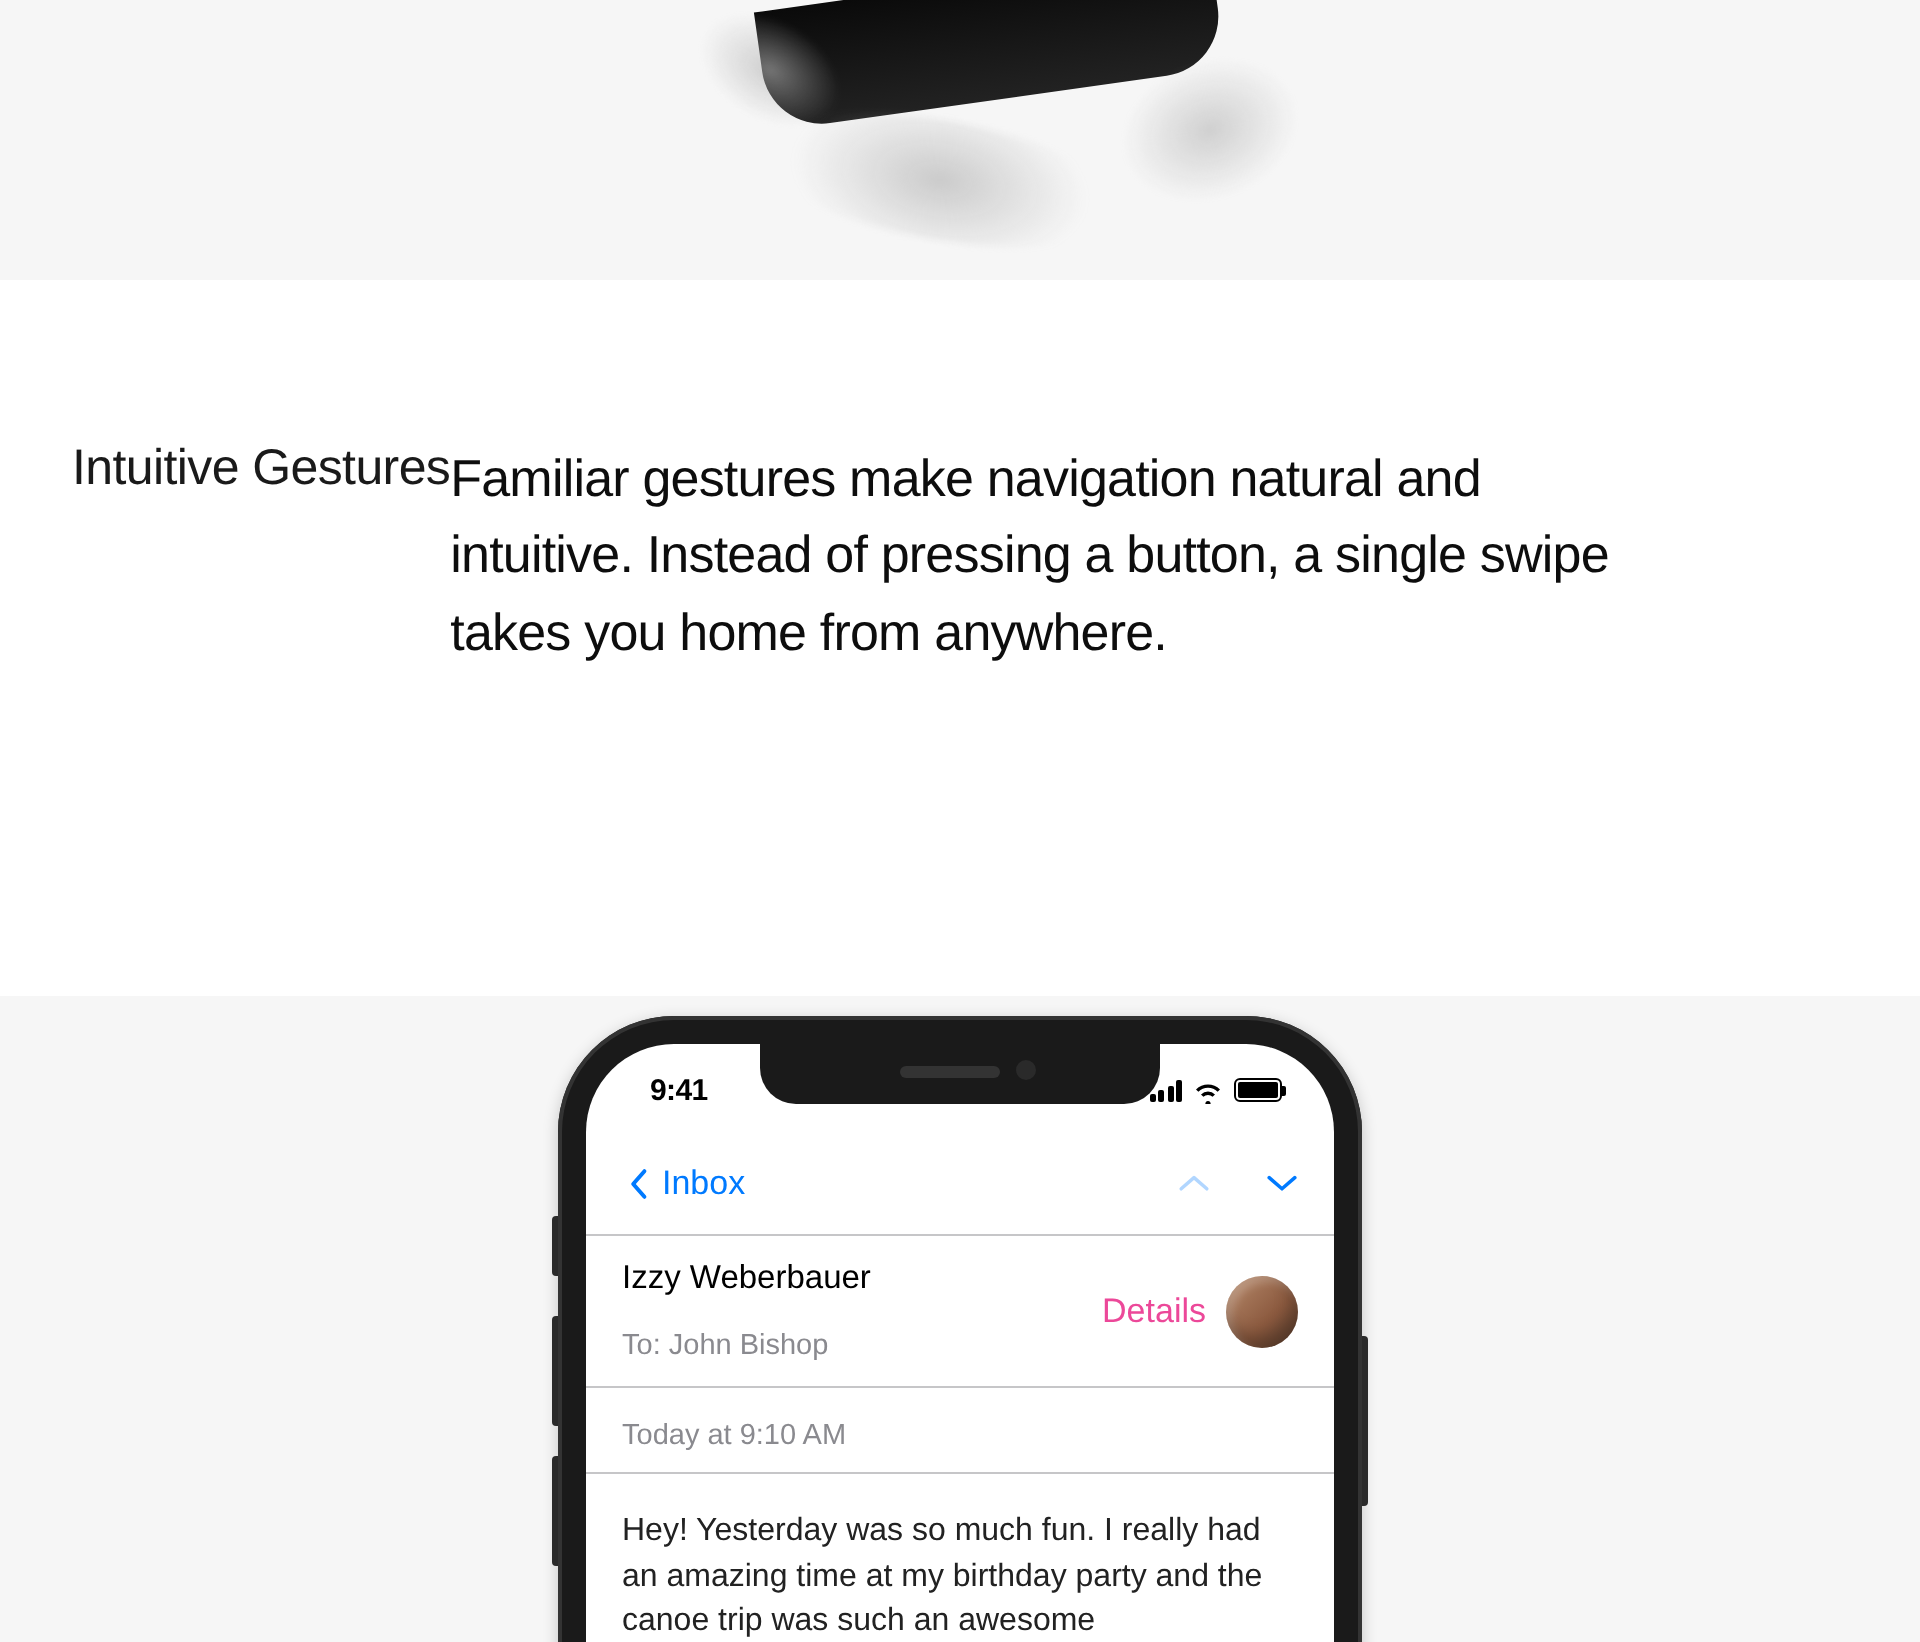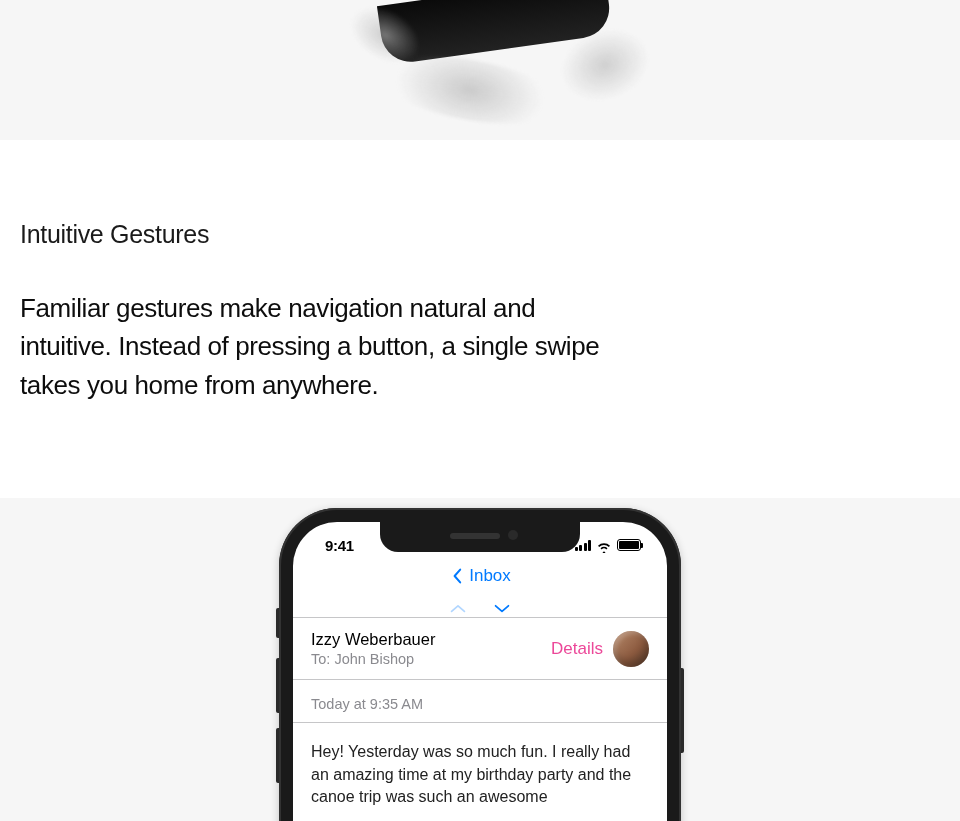--- a/index.html
+++ b/index.html
@@ -54,25 +54,23 @@
       width: 100px; height: 60px;
       border-radius: 50%;
       background: radial-gradient(circle, rgba(160,160,160,0.5) 0%, rgba(255,255,255,0) 70%);
       transform: rotate(10deg) scaleX(1.8);
       filter: blur(1.5px);
     }
 
     .feature-section {
       position: absolute;
       top: 220px;
-      left: 20px;
+      left: 36px;
       right: 100px;
       display: flex;
-      gap: 40px;
-      flex-direction: column;
     }
     .feature-label {
       font-size: 25px;
       font-weight: 500;
       letter-spacing: -0.3px;
       color: #1a1a1a;
       white-space: nowrap;
     }
     .feature-body {
       font-size: 26px;
@@ -165,36 +163,35 @@
     .battery-icon::before { content:""; position: absolute; top:1px; left:1px; right:1px; bottom:1px; background:#000; border-radius:1px; }
     .battery-icon::after { content:""; position: absolute; right:-3px; top:3px; width:2px; height:5px; background:#000; border-radius:0 1px 1px 0; }
 
     .nav-bar {
       height: 52px;
       display: flex;
       align-items: center;
       justify-content: space-between;
       padding: 0 18px;
       border-bottom: 0.5px solid #c6c6c8;
-      flex-direction: column;
     }
     .nav-back { display: flex; align-items: center; color: #007aff; font-size: 17px; gap: 4px; }
     .nav-arrows { display: flex; gap: 28px; align-items: center; }
     .chev { width: 16px; height: 16px; }
     .chev-up { opacity: 0.3; }
 
     .mail-header {
       padding: 12px 18px;
       border-bottom: 0.5px solid #c6c6c8;
       display: flex;
       justify-content: space-between;
       align-items: center;
     }
     .mail-header-from .mail-from-name { font-size: 16.5px; font-weight: 400; color: #000; }
-    .mail-to-line { font-size: 14.5px; color: #8a8a8f; margin-top: 2px; }
+    .mail-to-line { font-size: 14.5px; color: #8a8a8f; margin-top: 16px; }
     .mail-details { display: flex; align-items: center; gap: 10px; }
     .mail-details-link { color: #ec4899; font-size: 17px; font-weight: 500; }
     .avatar { width: 36px; height: 36px; border-radius: 50%; background: linear-gradient(135deg,#b68a6b 0%, #8c5a3f 60%, #634432 100%); box-shadow: inset -3px -6px 8px rgba(0,0,0,0.25), inset 3px 3px 4px rgba(255,255,255,0.2); }
 
     .mail-subject-row { padding: 14px 18px 10px; border-bottom: 0.5px solid #c6c6c8; }
     .mail-subject { font-size: 16.5px; font-weight: 700; color: #000; }
     .mail-date { font-size: 14.5px; color: #8a8a8f; margin-top: 2px; }
 
     .mail-body { padding: 18px; font-size: 16px; line-height: 1.42; color: #222; }
   </style>
@@ -265,19 +262,19 @@
             <span>John Bishop</span>
           </div>
         </div>
         <div class="mail-details">
           <span class="mail-details-link">Details</span>
           <span class="avatar"></span>
         </div>
       </div>
 
       <div class="mail-subject-row">
-        <div class="mail-date">Today at 9:35 AM</div>
+        <div class="mail-date">Today at 9:10 AM</div>
       </div>
 
       <div class="mail-body">Hey! Yesterday was so much fun. I really had an amazing time at my birthday party and the canoe trip was such an awesome</div>
     </div>
   </div>
 </div>
 
 </body></html>

